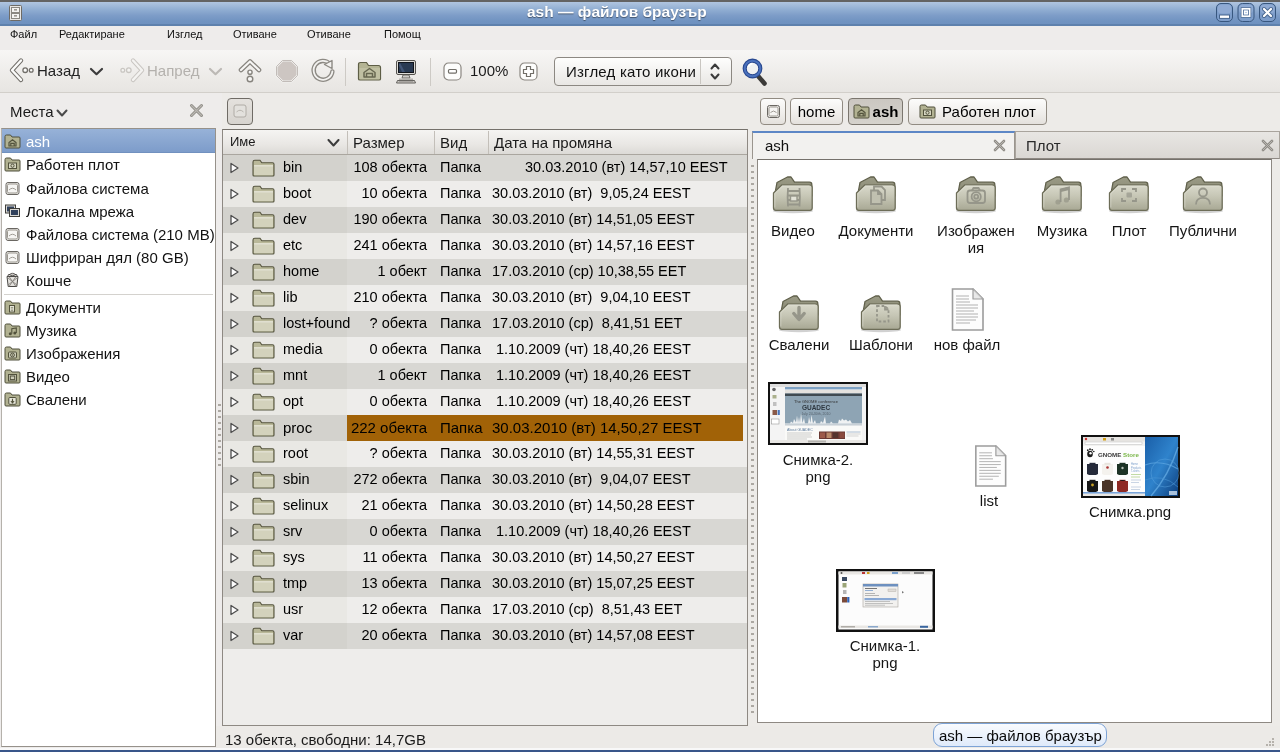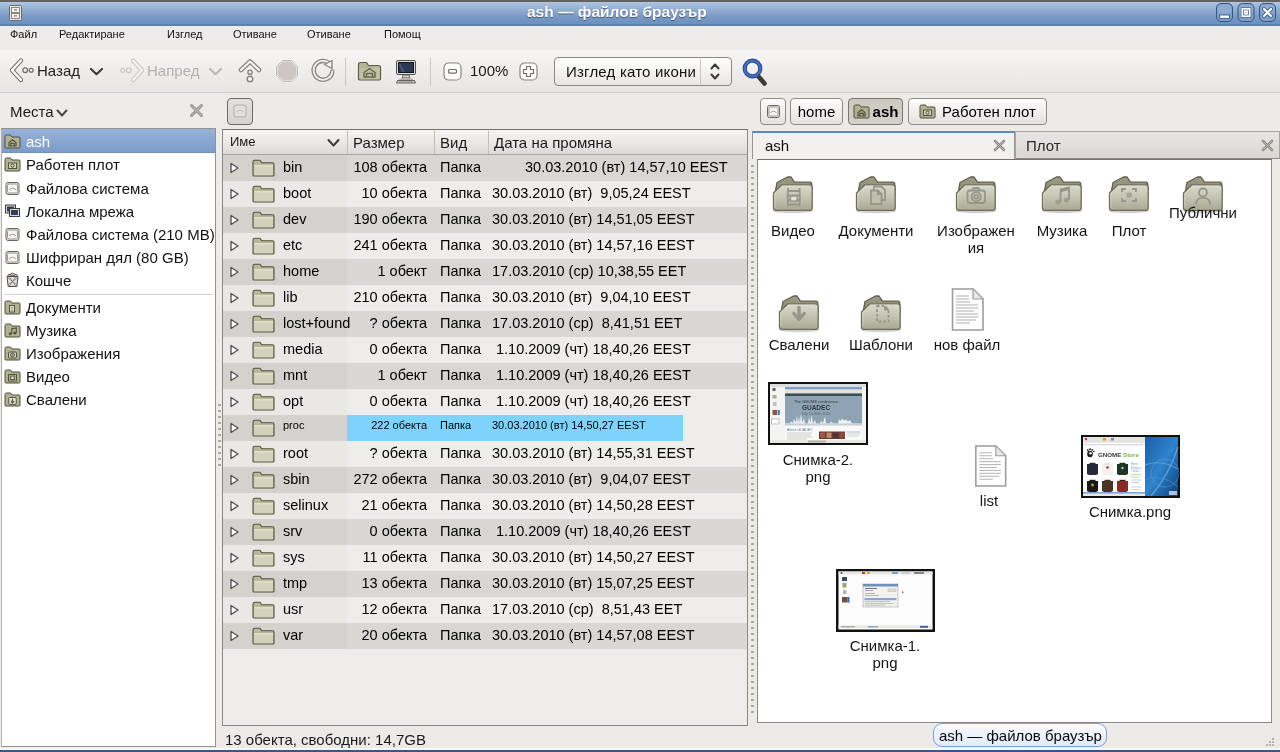--- a/index.html
+++ b/index.html
@@ -413,21 +413,21 @@
     <svg class="abs" style="left:29px;top:4px" width="23" height="18" viewBox="0 0 23 18">
       <path d="M1,16 L1,3 Q1,1.2 2.8,1.2 L8,1.2 9.8,3.8 20.5,3.8 Q22,3.8 22,5.3 L22,16 Q22,17 21,17 L2,17 Q1,17 1,16 Z" fill="#b9b899" stroke="#55543e" stroke-width="1.1"></path>
       <path d="M2,15.8 L2,6.5 21,6.5 21,15.8 Q21,16.2 20.3,16.2 L2.8,16.2 Q2,16.2 2,15.8" fill="#d3d2bc"></path>
       <path d="M2,6.8 L21,6.8" stroke="#eceadf" stroke-width="1"></path>
     </svg>
     <span class="abs" style="left:60px;top:4px;">opt</span>
     <div class="abs" style="left:124px;top:4px;width:80px;text-align:right;">0 обекта</div>
     <span class="abs" style="left:217px;top:4px;">Папка</span>
     <span class="abs" style="left:269px;top:4px;">&nbsp;1.10.2009 (чт) 18,40,26 EEST</span>
   </div>
-<div class="abs" style="left:223px;top:415px;width:460px;height:26px;background:#7dd3fc;font-size:11px;color:#000;">
+<div class="abs" style="left:223px;top:415px;width:520px;height:26px;background:#a16207;font-size:15px;color:#000;">
     <div class="abs" style="left:0;top:0;width:124px;height:26px;background:#d3d2cd;"></div>
     <svg class="abs" style="left:6px;top:7px" width="11" height="12" viewBox="0 0 11 12">
       <path d="M2,1.5 L9,6 2,10.5 Z" fill="#fdfdfd" stroke="#4e4e4e" stroke-width="1.3" stroke-linejoin="round"></path>
     </svg>
     <svg class="abs" style="left:29px;top:4px" width="23" height="18" viewBox="0 0 23 18">
       <path d="M1,16 L1,3 Q1,1.2 2.8,1.2 L8,1.2 9.8,3.8 20.5,3.8 Q22,3.8 22,5.3 L22,16 Q22,17 21,17 L2,17 Q1,17 1,16 Z" fill="#b9b899" stroke="#55543e" stroke-width="1.1"></path>
       <path d="M2,15.8 L2,6.5 21,6.5 21,15.8 Q21,16.2 20.3,16.2 L2.8,16.2 Q2,16.2 2,15.8" fill="#d3d2bc"></path>
       <path d="M2,6.8 L21,6.8" stroke="#eceadf" stroke-width="1"></path>
     </svg>
     <span class="abs" style="left:60px;top:4px;">proc</span>
@@ -763,21 +763,21 @@
 <path d="M4.5,36 L4.5,21 L13,12.8 L40.5,12.8 Q43.2,12.8 43.2,15.5 L43.2,36 Q43.2,38.4 40.8,38.4 L6.9,38.4 Q4.5,38.4 4.5,36 Z" fill="url(#fb7)" stroke="#6d6d58" stroke-width="1.3" stroke-linejoin="round"></path>
 <path d="M5.8,35.5 L5.8,21.6 L13.6,14 L40.3,14" fill="none" stroke="#e8e8dd" stroke-width="1" opacity="0.55"></path>
 <path d="M20,15 h8 l3.5,3.5 v12 h-11.5 Z" fill="none" stroke="#96968a" stroke-width="1.8" stroke-dasharray="2.6,2"></path>
     <path d="M28,15 v3.5 h3.5" fill="none" stroke="#96968a" stroke-width="1.8"></path>
 </svg>
 <div class="ilabel" style="left:733px;top:222px;width:120px;">Видео</div>
 <div class="ilabel" style="left:816px;top:222px;width:120px;">Документи</div>
 <div class="ilabel" style="left:916px;top:222px;width:120px;">Изображен<br>ия</div>
 <div class="ilabel" style="left:1002px;top:222px;width:120px;">Музика</div>
 <div class="ilabel" style="left:1069px;top:222px;width:120px;">Плот</div>
-<div class="ilabel" style="left:1143px;top:204px;width:120px;">Публични</div>
+<div class="ilabel" style="left:1143px;top:222px;width:120px;">Публични</div>
 <div class="ilabel" style="left:739px;top:336px;width:120px;">Свалени</div>
 <div class="ilabel" style="left:821px;top:336px;width:120px;">Шаблони</div>
 <div class="ilabel" style="left:907px;top:336px;width:120px;">нов файл</div>
 
 <svg class="abs" style="left:949px;top:287px" width="37" height="45" viewBox="0 0 37 45">
  <path d="M3.5,2 H24 L34,12 V43 H3.5 Z" fill="#fdfdfd" stroke="#9c9c9c" stroke-width="1.6"></path>
  <path d="M24,2 L24,12 L34,12 Z" fill="#e8e8e8" stroke="#9c9c9c" stroke-width="1.2" stroke-linejoin="round"></path>
  <path d="M24,2 Q27,9 34,12" fill="#d8d8d8" opacity="0.7"></path>
  <g stroke="#b9b9b9" stroke-width="1.1">
       <path d="M7,9 h13"></path>

